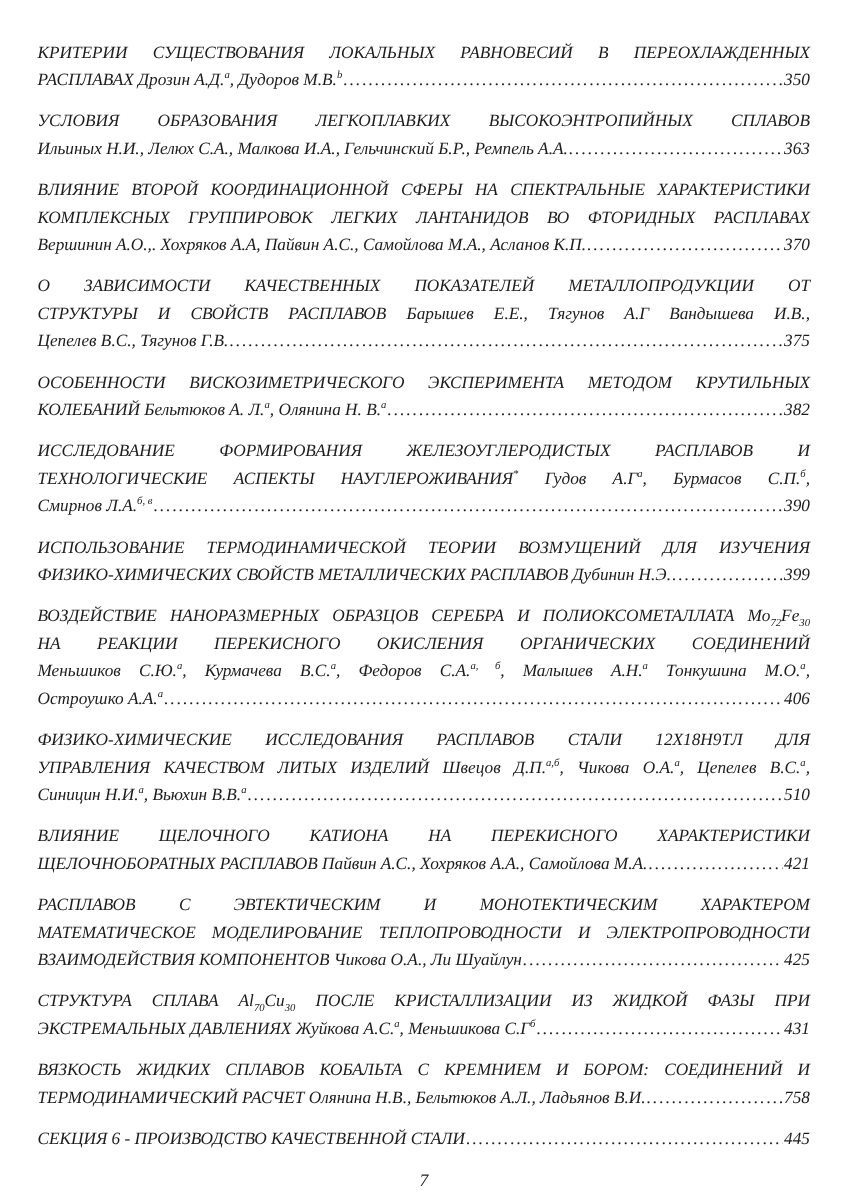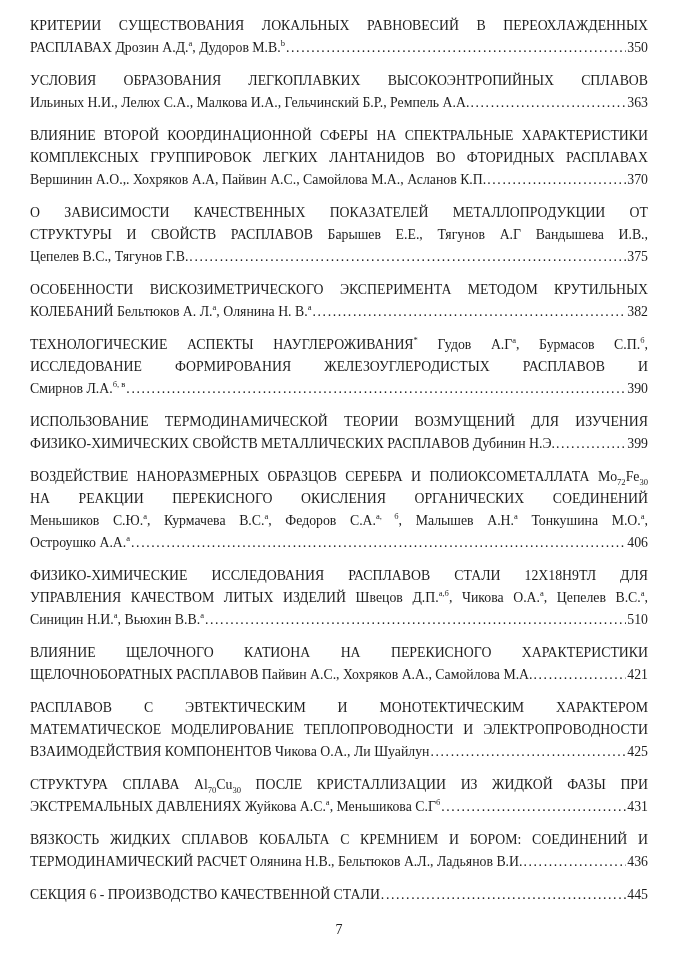--- a/index.html
+++ b/index.html
@@ -5,22 +5,23 @@
   html, body { margin: 0; padding: 0; }
   body {
     width: 679px; height: 960px;
     background: #ffffff;
     color: #1c1c1c;
     font-family: "Liberation Serif", serif;
   }
   .page {
     box-sizing: border-box;
     width: 679px; height: 960px;
-    padding: 15px 31px 0 30px;
+    padding: 31px 31px 0 30px;
     overflow: hidden;
+    font-style: italic;
   }
   .entry {
     font-size: 13.8px;
     line-height: 22px;
     margin-bottom: 11px;
   }
   .line.just {
     text-align: justify;
     text-align-last: justify;
   }
@@ -89,22 +90,22 @@
       </div>
       <div class="entry">
         <div class="line just">ОСОБЕННОСТИ ВИСКОЗИМЕТРИЧЕСКОГО ЭКСПЕРИМЕНТА МЕТОДОМ КРУТИЛЬНЫХ</div>
         <div class="line lastline">
           <span class="ltext">КОЛЕБАНИЙ Бельтюков А. Л.<sup>а</sup>, Олянина Н. В.<sup>а</sup></span>
           <span class="dots"></span>
           <span class="pg">382</span>
         </div>
       </div>
       <div class="entry">
+        <div class="line just">ИССЛЕДОВАНИЕ ФОРМИРОВАНИЯ ЖЕЛЕЗОУГЛЕРОДИСТЫХ РАСПЛАВОВ И</div>
         <div class="line just">ТЕХНОЛОГИЧЕСКИЕ АСПЕКТЫ НАУГЛЕРОЖИВАНИЯ<sup>*</sup> Гудов А.Г<sup>а</sup>, Бурмасов С.П.<sup>б</sup>,</div>
-        <div class="line just">ИССЛЕДОВАНИЕ ФОРМИРОВАНИЯ ЖЕЛЕЗОУГЛЕРОДИСТЫХ РАСПЛАВОВ И</div>
         <div class="line lastline">
           <span class="ltext">Смирнов Л.А.<sup>б, в</sup></span>
           <span class="dots"></span>
           <span class="pg">390</span>
         </div>
       </div>
       <div class="entry">
         <div class="line just">ИСПОЛЬЗОВАНИЕ ТЕРМОДИНАМИЧЕСКОЙ ТЕОРИИ ВОЗМУЩЕНИЙ ДЛЯ ИЗУЧЕНИЯ</div>
         <div class="line lastline">
           <span class="ltext">ФИЗИКО-ХИМИЧЕСКИХ СВОЙСТВ МЕТАЛЛИЧЕСКИХ РАСПЛАВОВ Дубинин Н.Э.</span>
@@ -154,21 +155,21 @@
           <span class="ltext">ЭКСТРЕМАЛЬНЫХ ДАВЛЕНИЯХ Жуйкова А.С.<sup>а</sup>, Меньшикова С.Г<sup>б</sup></span>
           <span class="dots"></span>
           <span class="pg">431</span>
         </div>
       </div>
       <div class="entry">
         <div class="line just">ВЯЗКОСТЬ ЖИДКИХ СПЛАВОВ КОБАЛЬТА С КРЕМНИЕМ И БОРОМ: СОЕДИНЕНИЙ И</div>
         <div class="line lastline">
           <span class="ltext">ТЕРМОДИНАМИЧЕСКИЙ РАСЧЕТ Олянина Н.В., Бельтюков А.Л., Ладьянов В.И.</span>
           <span class="dots"></span>
-          <span class="pg">436</span>
+          <span class="pg">758</span>
         </div>
       </div>
       <div class="entry">
         <div class="line lastline">
           <span class="ltext">СЕКЦИЯ 6 - ПРОИЗВОДСТВО КАЧЕСТВЕННОЙ СТАЛИ</span>
           <span class="dots"></span>
           <span class="pg">445</span>
         </div>
       </div>
     </main>

